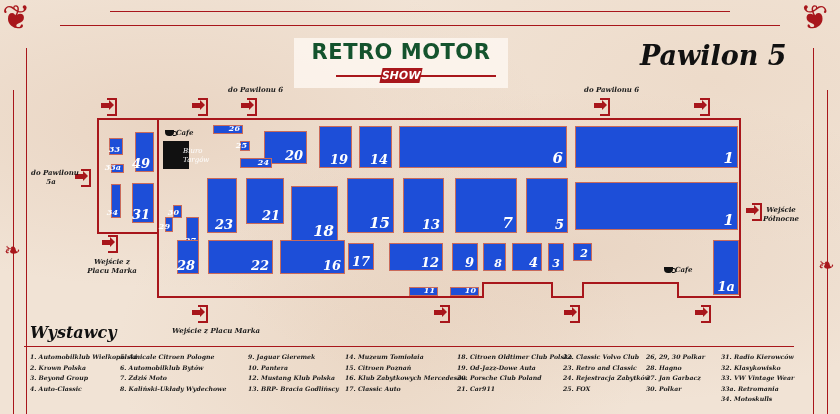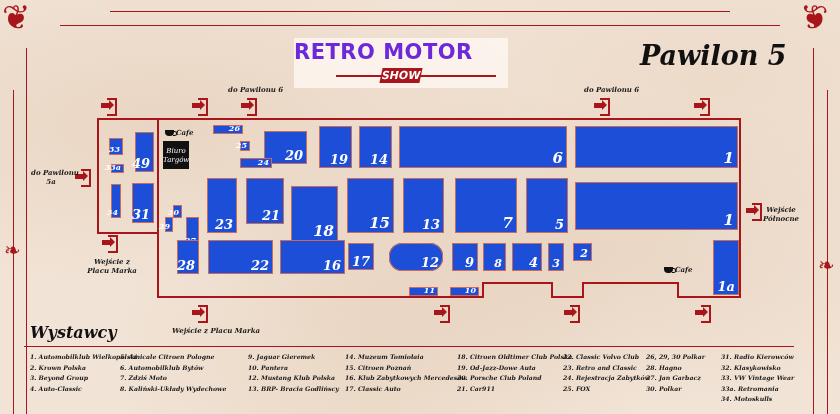--- a/index.html
+++ b/index.html
@@ -14,21 +14,21 @@
     font-family: "DejaVu Serif", serif;
     color: #1a1a1a;
   }
   .abs { position: absolute; }
   
   .frame-line { position: absolute; background: #a8161b; }
   .ornament { position: absolute; color: #a8161b; font-size: 34px; line-height: 1; }
 
   
   .logo-wrap { position: absolute; left: 294px; top: 38px; width: 214px; height: 50px; background: rgba(255,250,244,0.75); }
-  .logo-title { position: absolute; left: 0; top: 2px; width: 214px; text-align: left; font-family: "DejaVu Sans", sans-serif; font-weight: bold; font-size: 21px; letter-spacing: 0.5px; color: #6d28d9; }
+  .logo-title { position: absolute; left: 0; top: 2px; width: 214px; text-align: center; font-family: "DejaVu Sans", sans-serif; font-weight: bold; font-size: 21px; letter-spacing: 0.5px; color: #14532d; }
   .logo-show { position: absolute; left: 381px; top: 68px; width: 40px; height: 15px; background: #a8161b; color: #fff; font-family: "DejaVu Sans", sans-serif; font-weight: bold; font-size: 11px; text-align: center; line-height: 15px; transform: skewX(-12deg); }
   .pavilion-title { position: absolute; left: 640px; top: 40px; font-family: "DejaVu Serif", serif; font-style: italic; font-weight: bold; font-size: 27px; color: #111; }
 
   
   .wall { position: absolute; background: #a8161b; }
 
   
   .booth { position: absolute; background: #1d4ed8; box-shadow: 0 0 0 1px #c96a5a inset; box-sizing: border-box; cursor: pointer; }
   .booth span { position: absolute; right: 4px; bottom: 2px; color: #fff; font-family: "DejaVu Serif", serif; font-style: italic; font-weight: bold; font-size: 13px; line-height: 1; }
   .booth.sm span { font-size: 8px; right: 3px; bottom: 2px; }
@@ -125,21 +125,21 @@
     </div>
     <div class="booth" style="left: 452px; top: 243px; width: 26px; height: 28px;">
       <span>9</span>
     </div>
     <div class="booth sm" style="left: 450px; top: 287px; width: 29px; height: 9px;">
       <span>10</span>
     </div>
     <div class="booth sm" style="left: 409px; top: 287px; width: 29px; height: 9px;">
       <span>11</span>
     </div>
-    <div class="booth" style="left: 389px; top: 243px; width: 54px; height: 28px; border-radius: 13px;">
+    <div class="booth" style="left: 389px; top: 243px; width: 54px; height: 28px;">
       <span>12</span>
     </div>
     <div class="booth" style="left: 403px; top: 178px; width: 41px; height: 55px;">
       <span>13</span>
     </div>
     <div class="booth" style="left: 359px; top: 126px; width: 33px; height: 42px;">
       <span>14</span>
     </div>
     <div class="booth lg" style="left: 347px; top: 178px; width: 47px; height: 55px;">
       <span>15</span>
@@ -199,21 +199,21 @@
       <span>33</span>
     </div>
     <div class="booth sm" style="left: 111px; top: 164px; width: 13px; height: 9px;">
       <span>33a</span>
     </div>
     <div class="booth sm" style="left: 111px; top: 184px; width: 10px; height: 34px;">
       <span>34</span>
     </div>
   </div>
 
-<div class="office" style="left:163px; top:141px; width:26px; height:28px;">
+<div class="office" style="left:163px; top:141px; width:26px; height:28px;padding-left:20px;">
   <div>Biuro</div>
   <div>Targów</div>
 </div>
 
 <div class="cafe" style="left:165px; top:128px;">
   <span class="cup"></span><span>Cafe</span>
 </div>
 <div class="cafe" style="left:664px; top:265px;">
   <span class="cup"></span><span>Cafe</span>
 </div>

